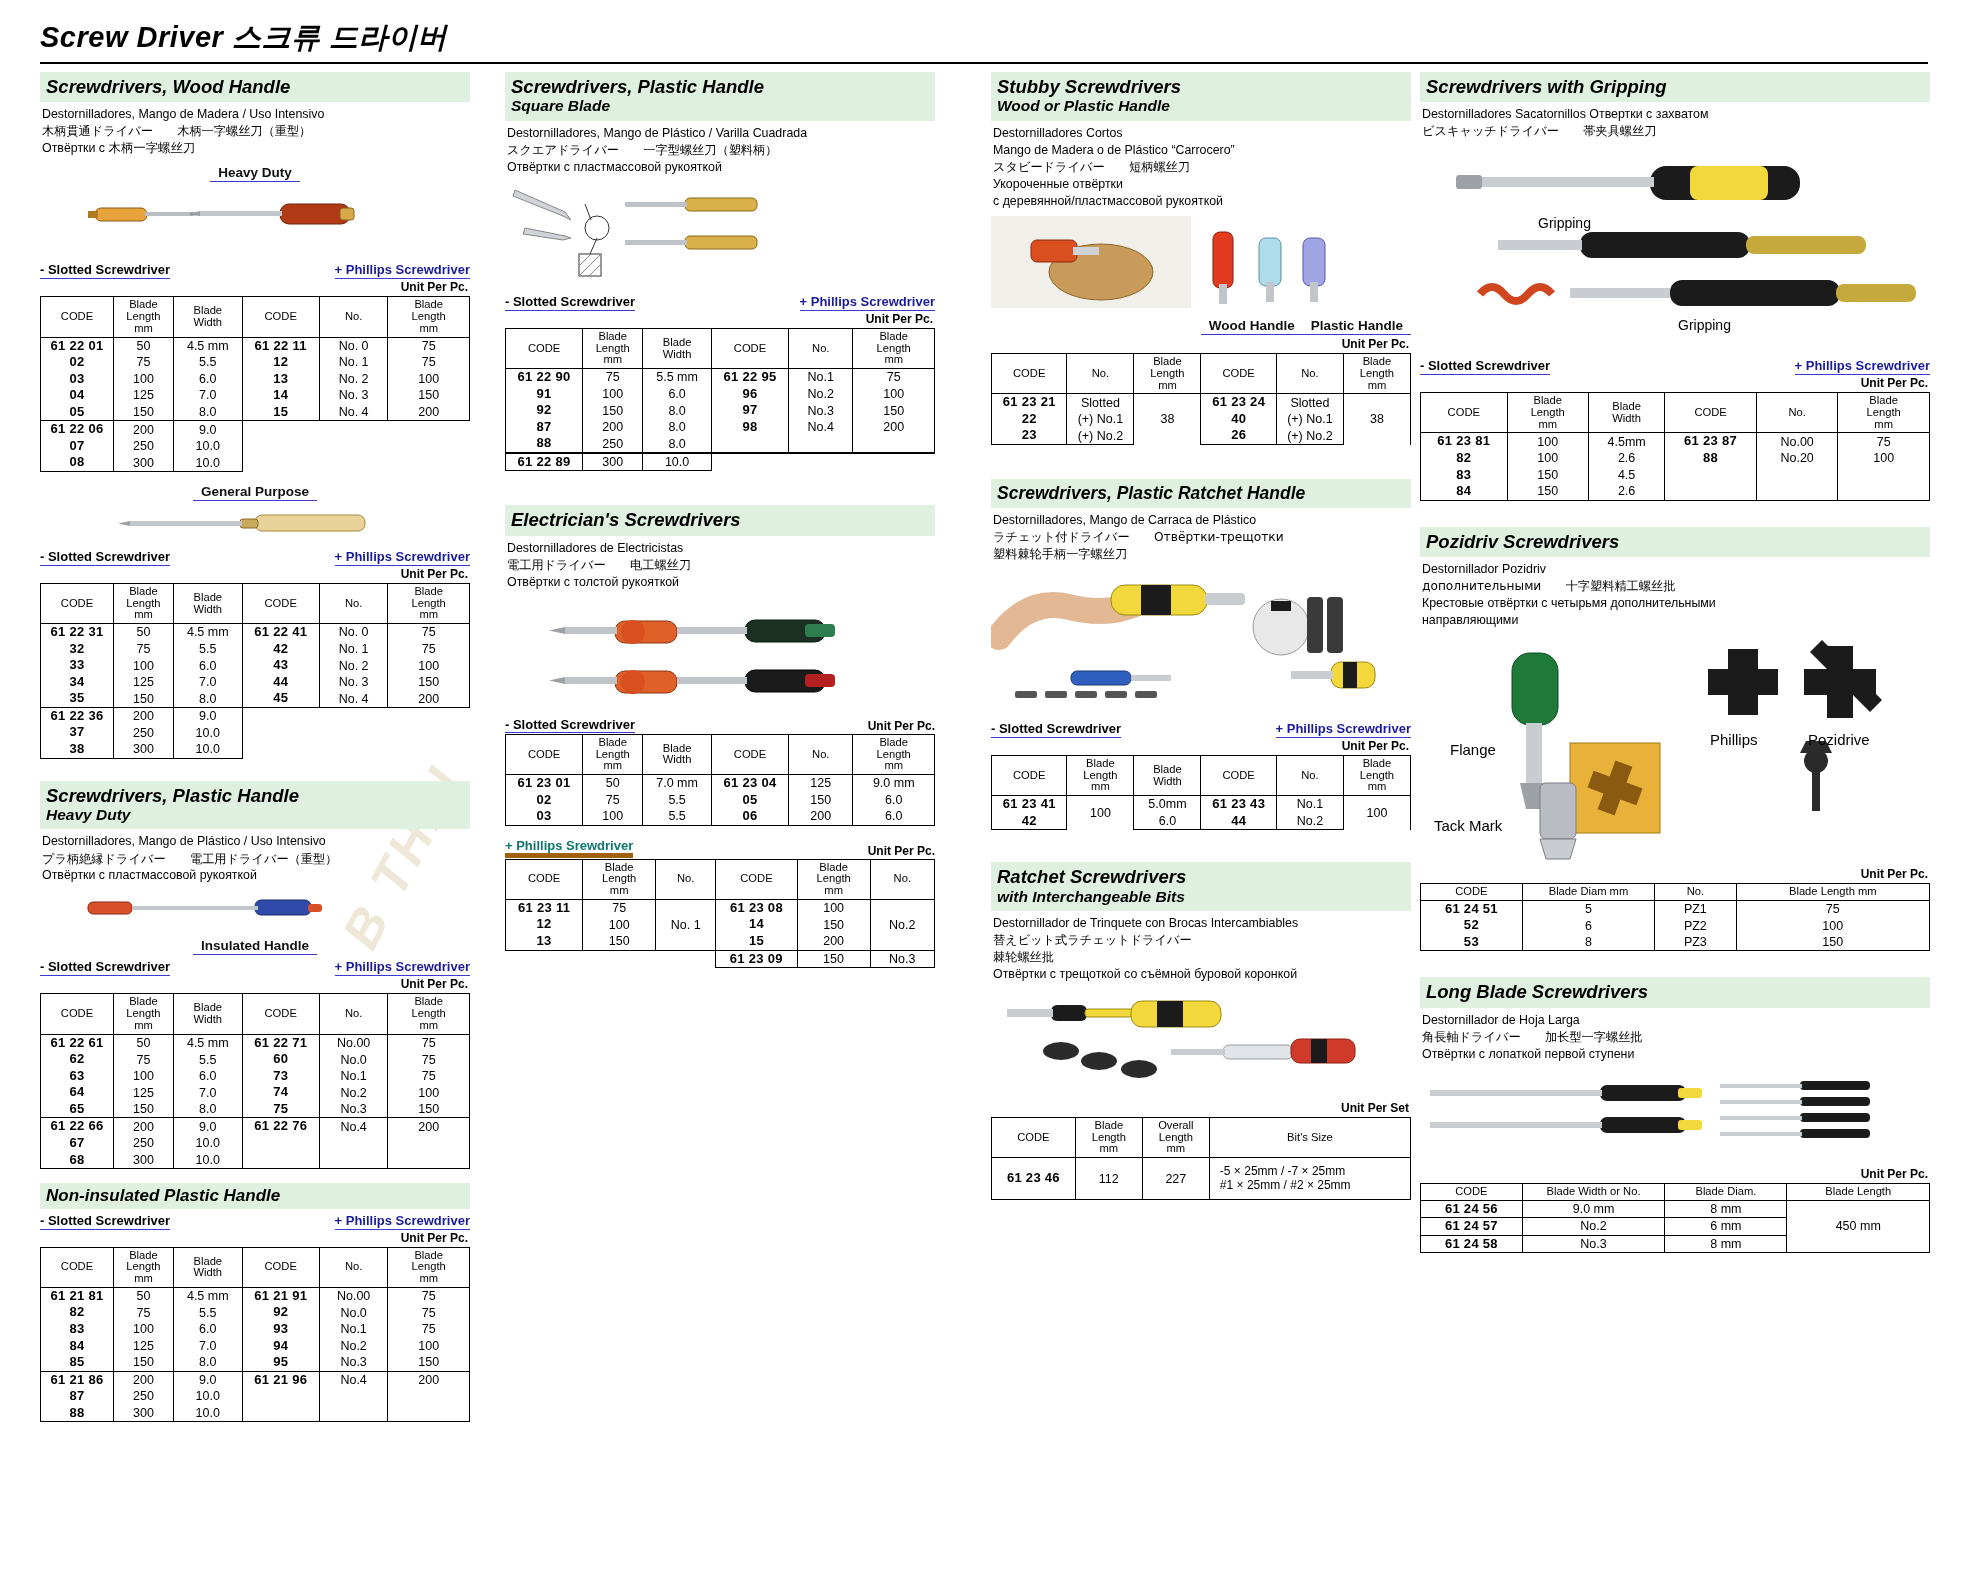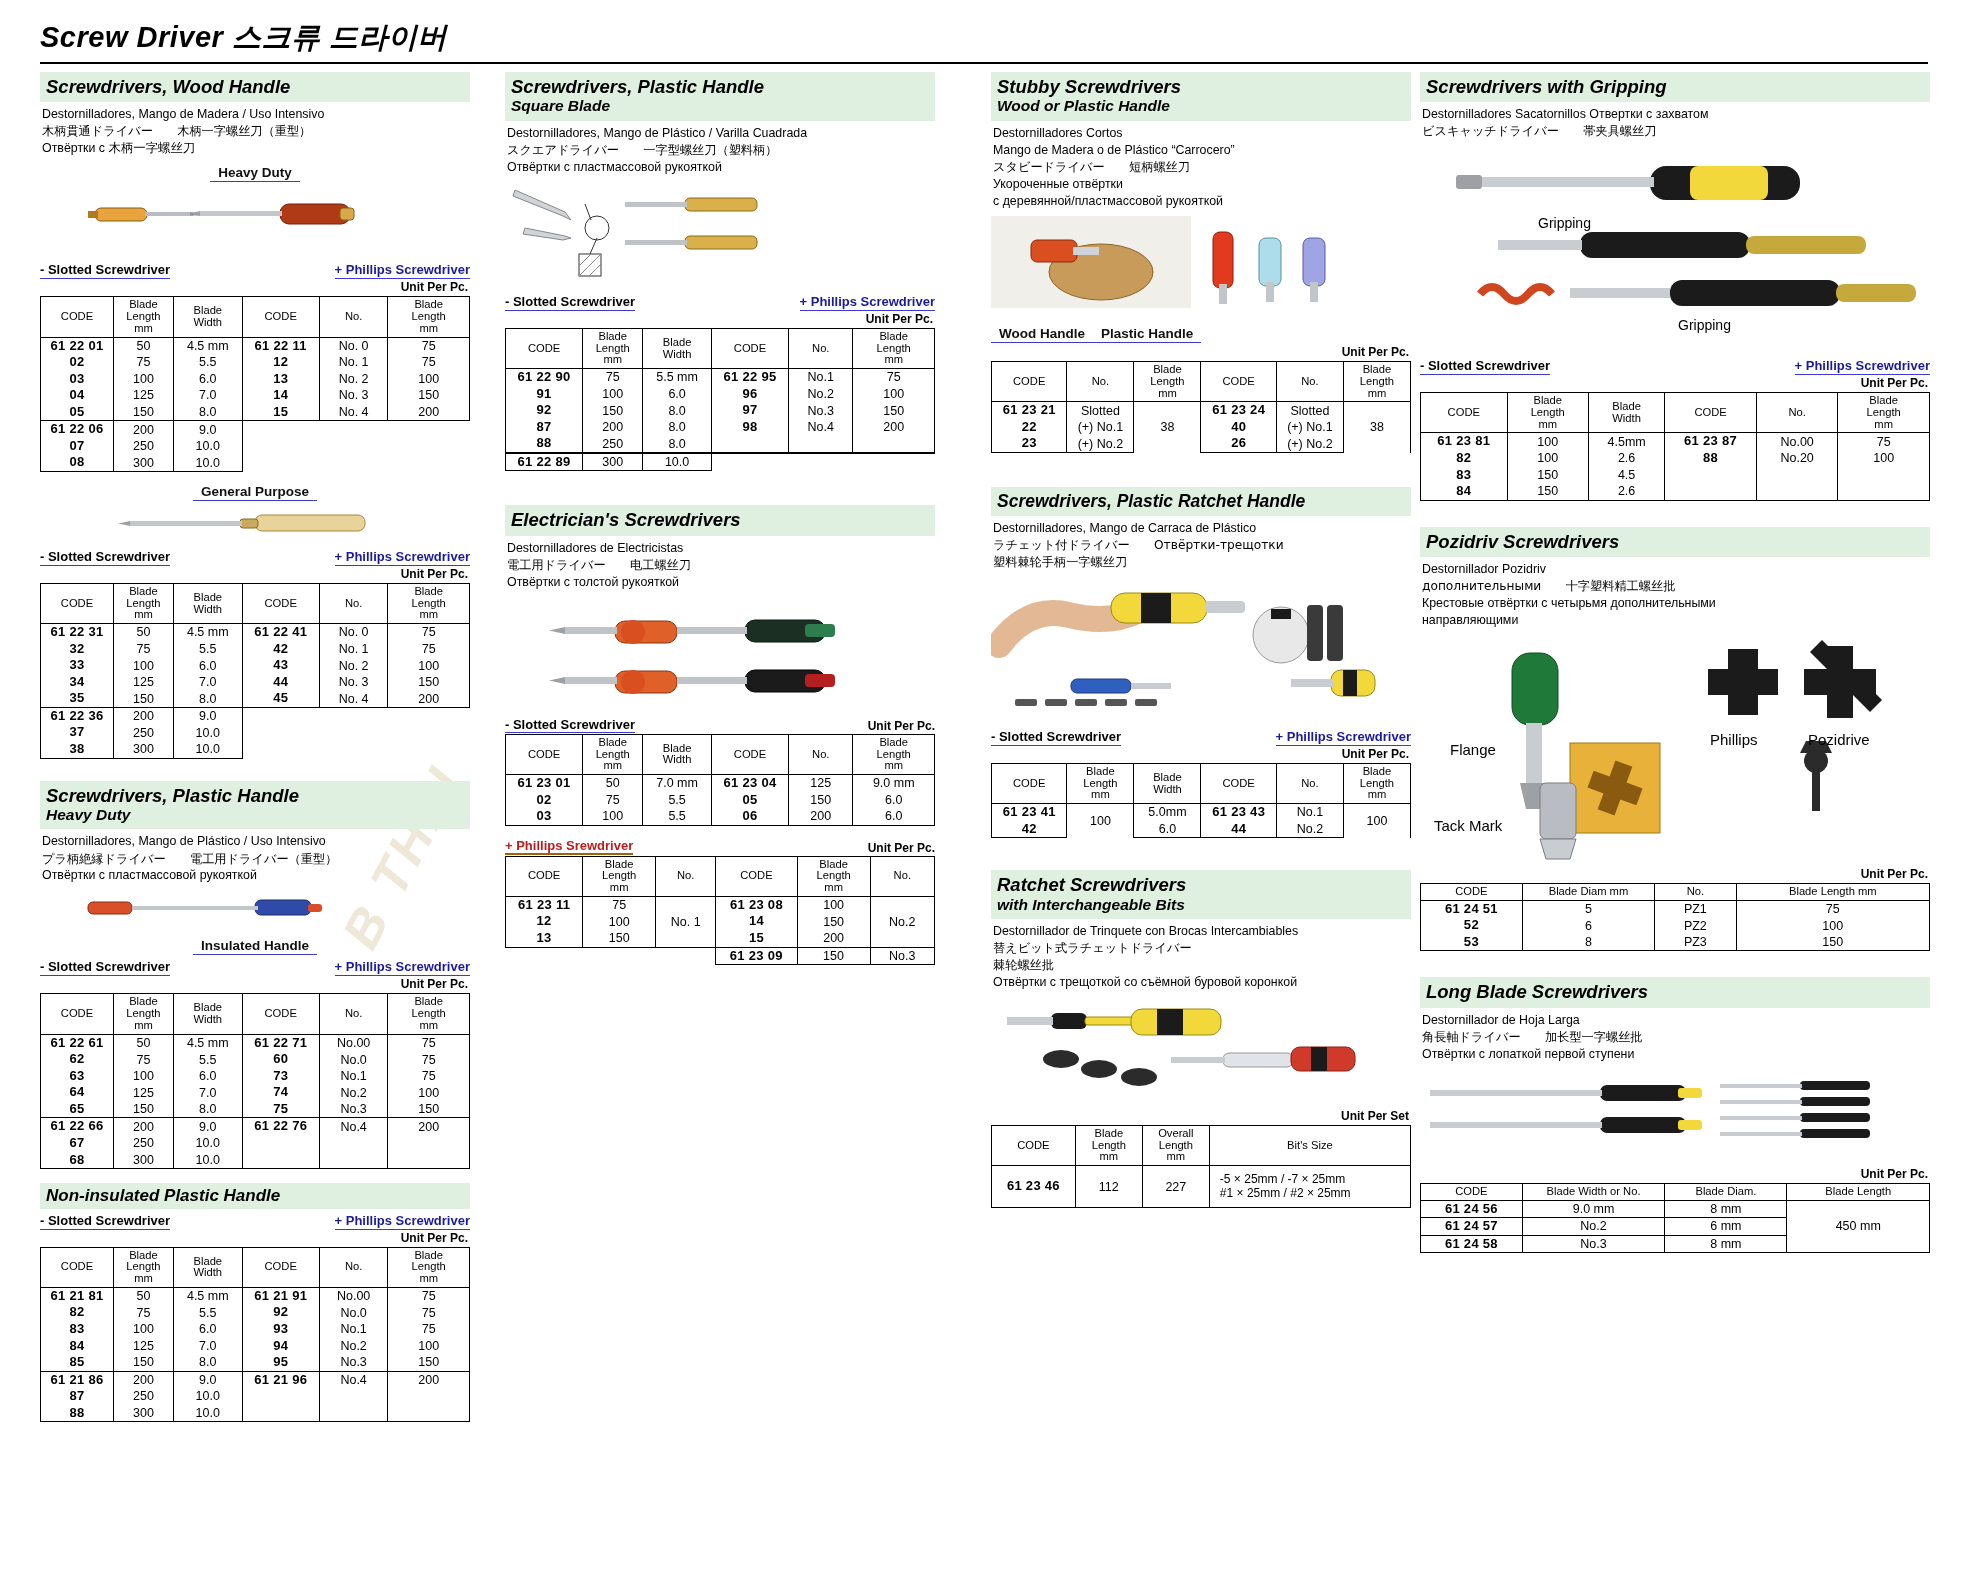--- a/index.html
+++ b/index.html
@@ -704,21 +704,21 @@
               <td>100</td>
               <td>5.5</td>
               <td class="code">06</td>
               <td>200</td>
               <td>6.0</td>
             </tr>
       </tbody>
         </table>
 
       <div style="display:flex;justify-content:space-between;align-items:flex-end;margin:12px 0 1px 0;">
-        <span style="font-size:13px;font-weight:bold;border-bottom:2px solid #a16207;color:#b91c1c;">+ Phillips Srewdriver</span>
+        <span style="font-size:13px;font-weight:bold;border-bottom:5px solid #a16207;color:#0f766e;">+ Phillips Srewdriver</span>
         <span style="font-size:12px;font-weight:bold;">Unit Per Pc.</span>
       </div>
 
       <table class="spec">
         <tbody>
             <tr>
           <th style="width:18%">CODE</th>
           <th style="width:17%">Blade<br>Length<br>mm</th>
           <th style="width:14%">No.</th>
           <th style="width:19%">CODE</th>
@@ -790,21 +790,21 @@
             <rect x="222" y="18" width="20" height="56" rx="7" fill="#e23a1f" stroke="#8c1c0c"></rect>
             <rect x="228" y="70" width="8" height="20" fill="#c2c5ca"></rect>
             <rect x="268" y="24" width="22" height="48" rx="7" fill="#9fd8e8" stroke="#3b7d93" opacity="0.85"></rect>
             <rect x="275" y="68" width="8" height="20" fill="#c2c5ca"></rect>
             <rect x="312" y="24" width="22" height="48" rx="7" fill="#8f95e0" stroke="#3a3f93" opacity="0.85"></rect>
             <rect x="319" y="68" width="8" height="20" fill="#c2c5ca"></rect>
           </g>
         </svg>
       </div>
 
-      <div style="display:flex;justify-content:flex-start;margin:12px 0 2px 0;">
+      <div style="display:flex;justify-content:flex-end;margin:4px 0 2px 0;">
         <span class="ctr-label">Wood Handle</span>
         <span class="ctr-label">Plastic Handle</span>
       </div>
       <div class="unitper">Unit Per Pc.</div>
 
       <table class="spec">
         <tbody>
             <tr>
           <th style="width:18%">CODE</th>
           <th style="width:16%">No.</th>

